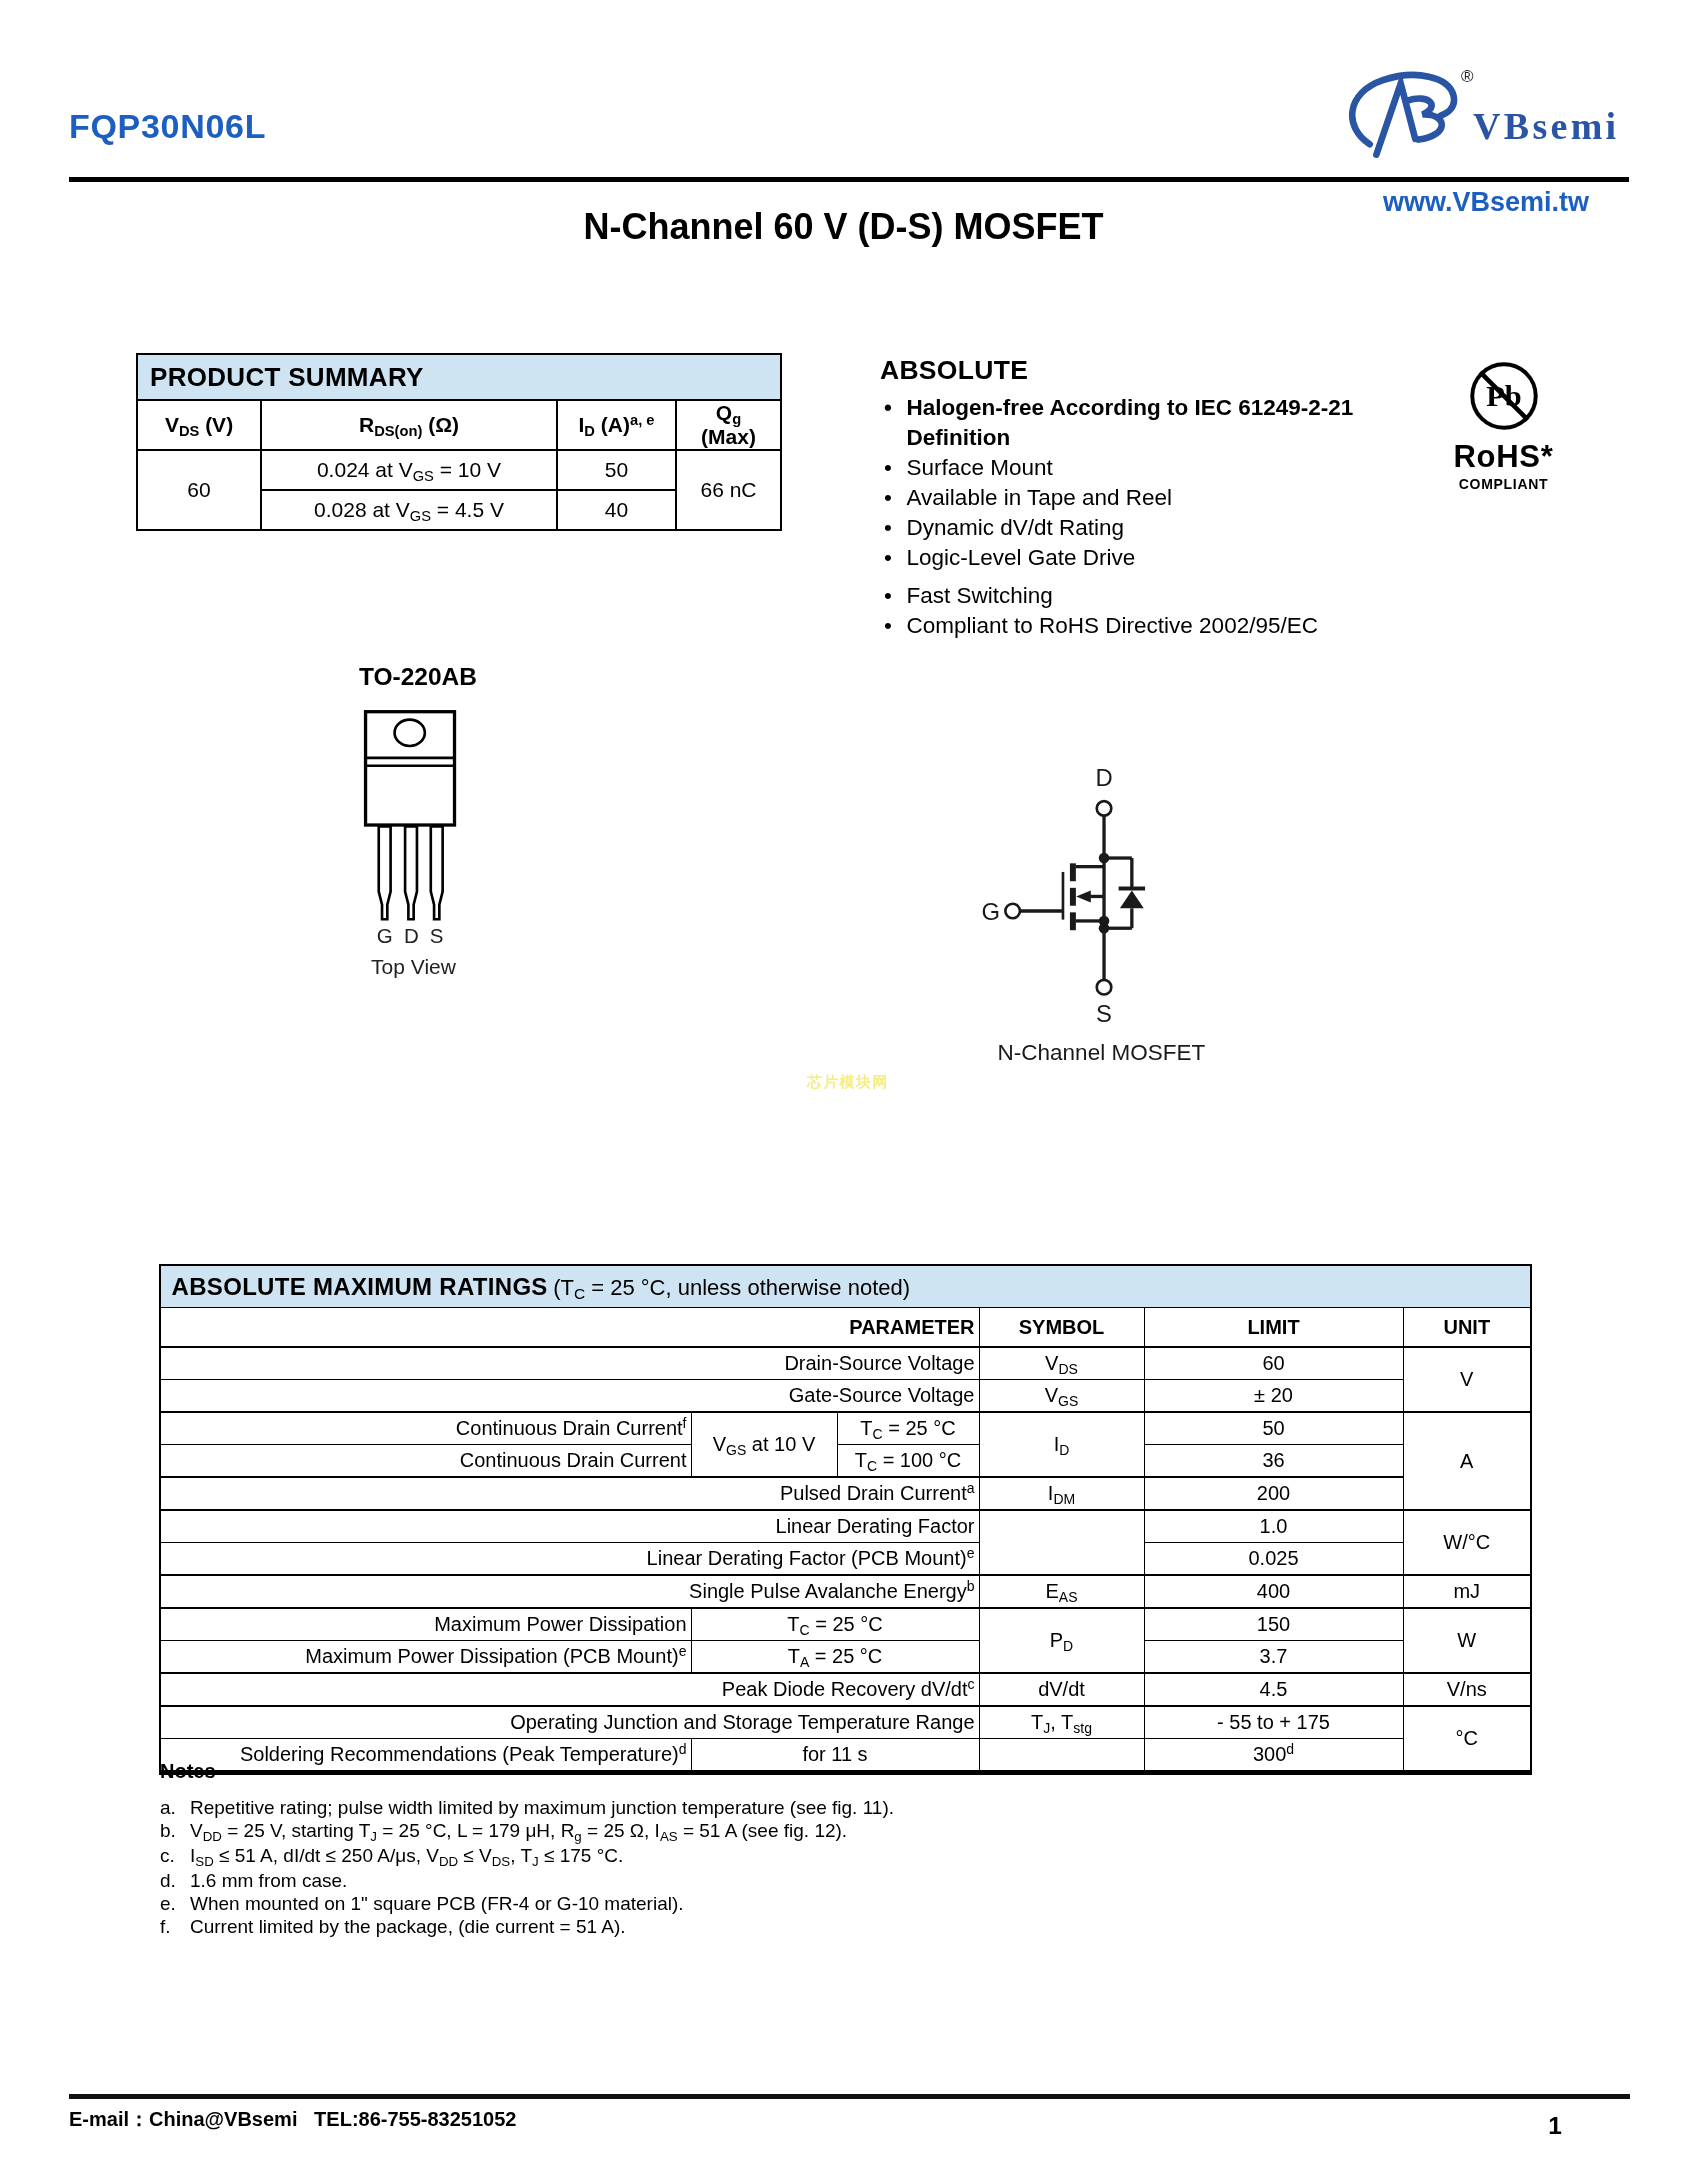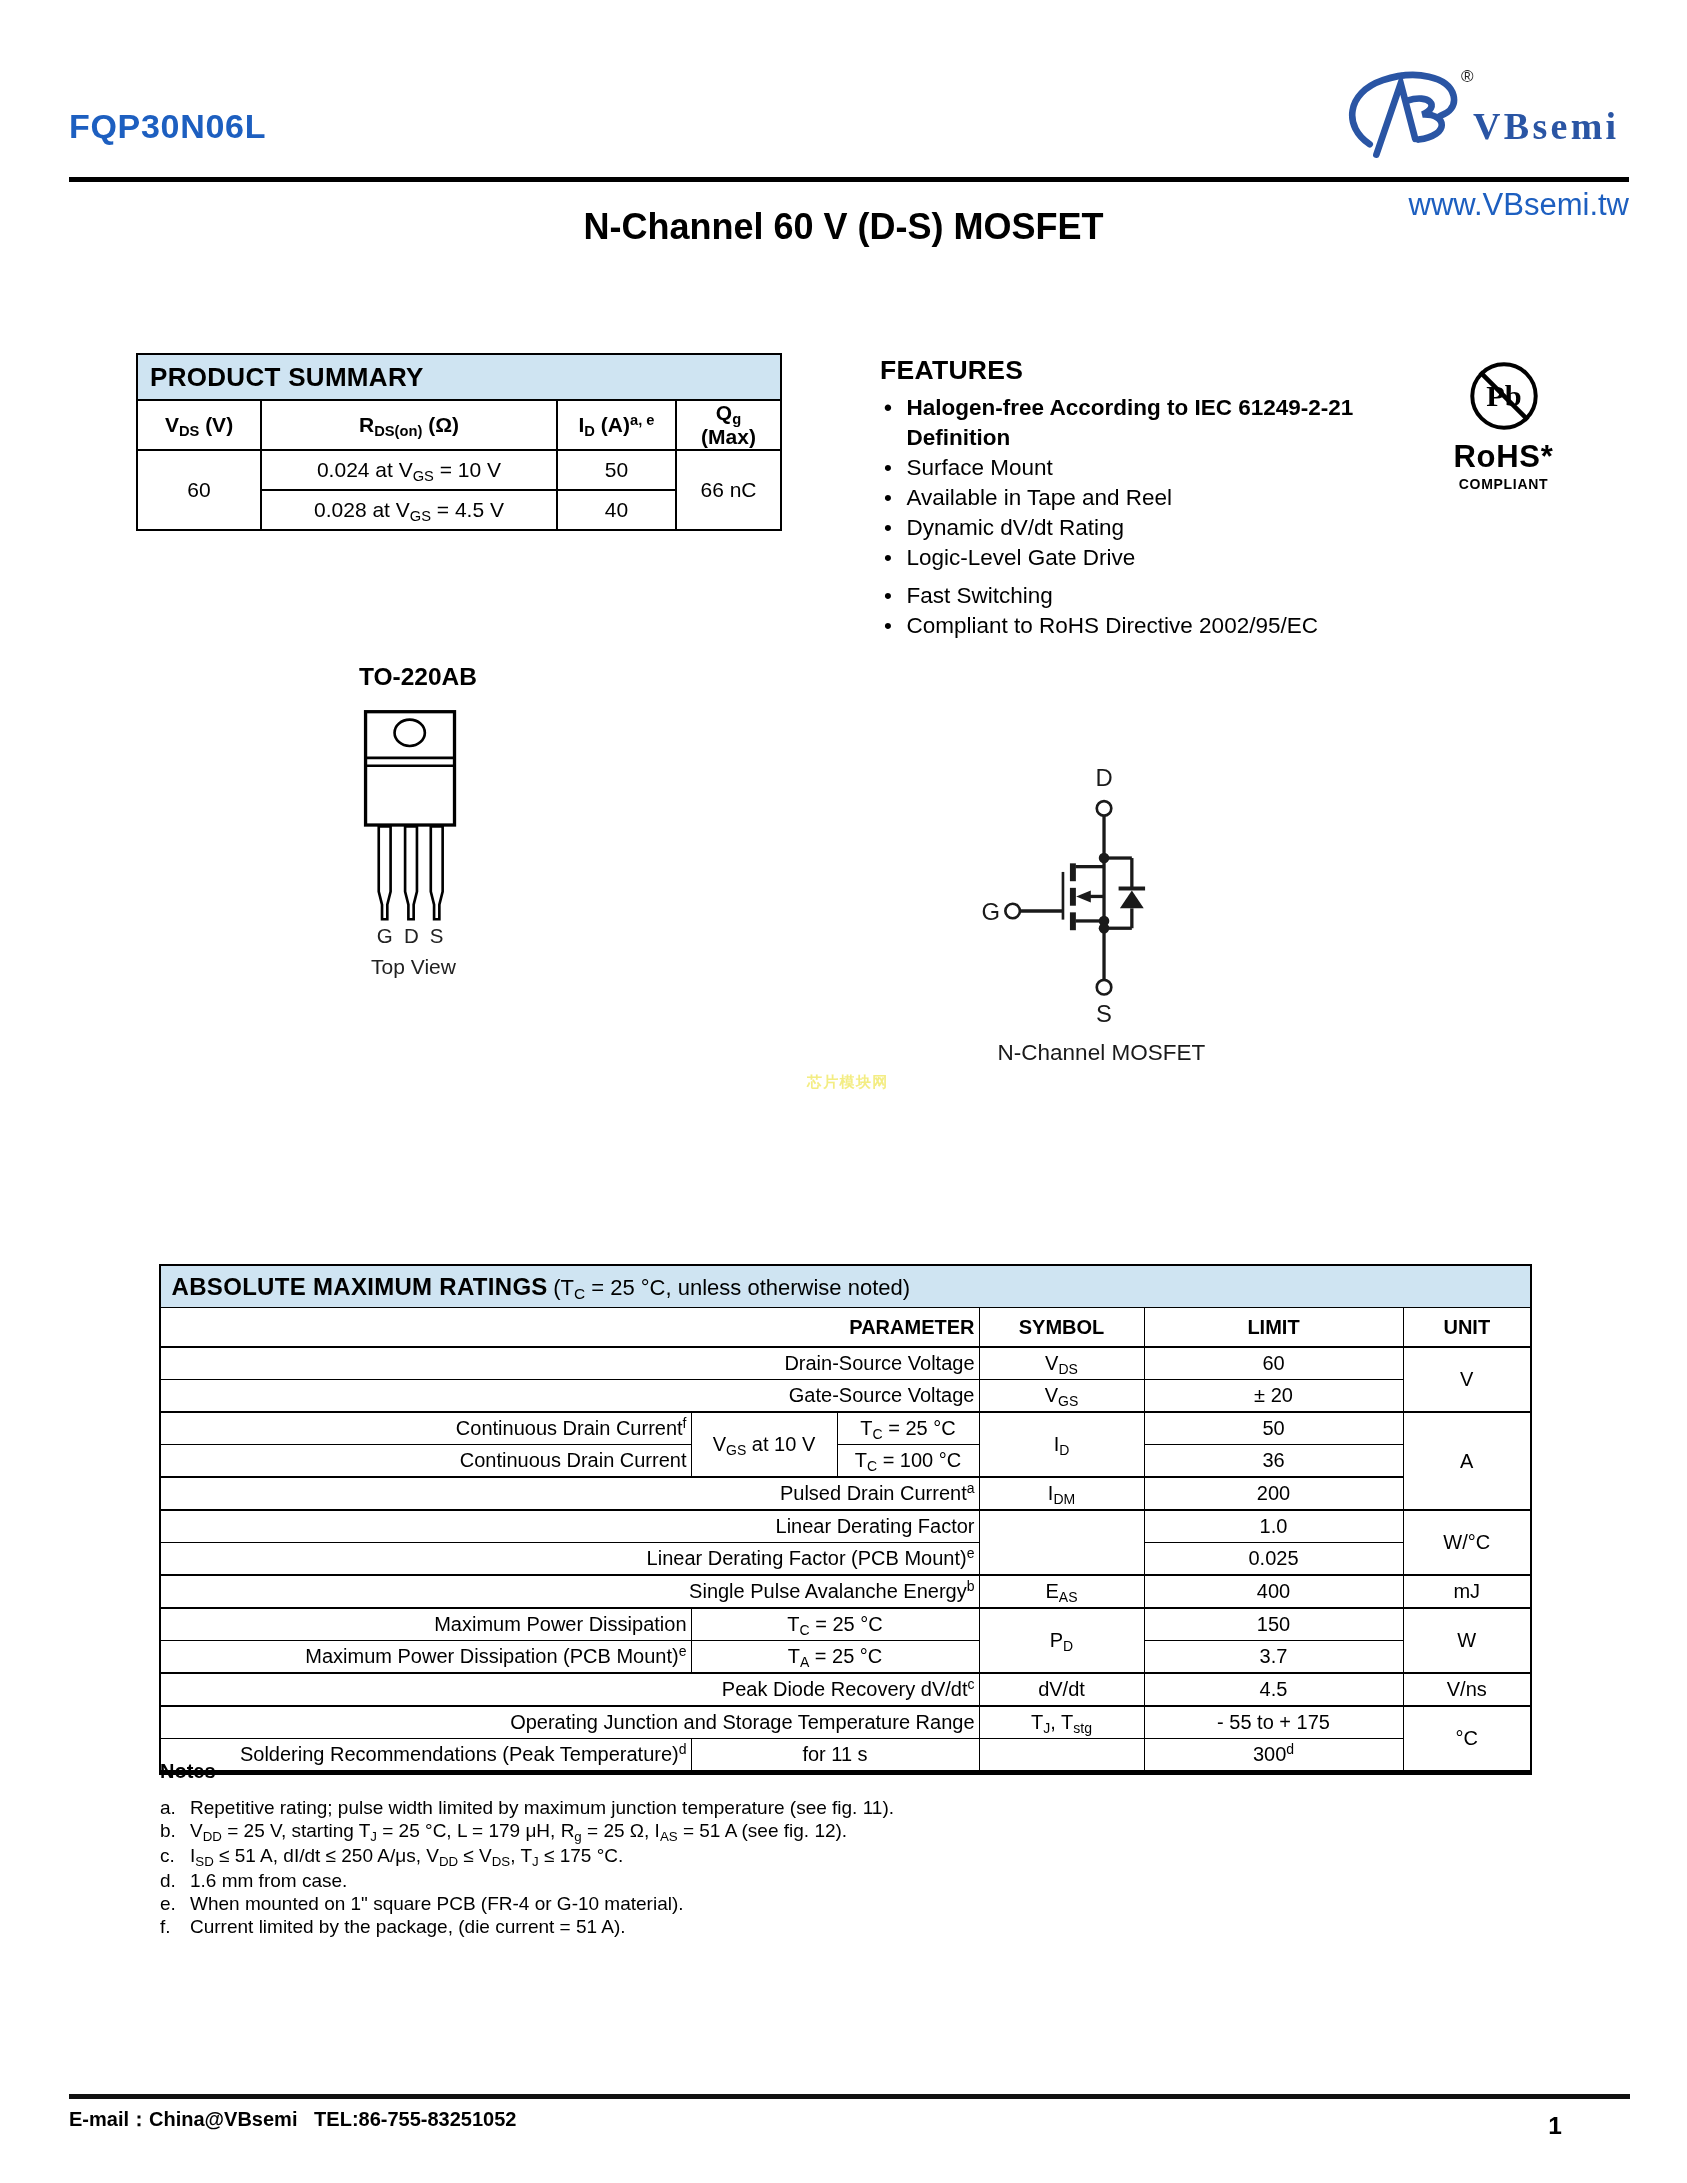--- a/index.html
+++ b/index.html
@@ -12,22 +12,22 @@
   .part-number{position:absolute;left:69px;top:107px;font-size:34px;font-weight:bold;
                color:var(--accent);letter-spacing:0.7px;}
   .top-rule{position:absolute;left:69px;top:177px;width:1560px;height:5.3px;background:#000;}
   .doc-title{position:absolute;left:0;top:206px;width:1687px;text-align:center;
              font-size:36px;font-weight:bold;}
   .logo-block{position:absolute;left:1343px;top:66px;width:291px;height:96px;}
   .logo-swoosh{position:absolute;left:0;top:2.6px;}
   .logo-reg{position:absolute;left:118px;top:1.3px;font-size:17px;color:#222;}
   .brand-text{position:absolute;left:130px;top:38px;font-size:38px;font-weight:bold;
               font-family:"Liberation Serif", serif;color:var(--logo-blue);letter-spacing:3.3px;}
-  .website{position:absolute;left:1343px;top:187px;width:286px;text-align:right;
-           font-size:31px;font-weight:normal;color:var(--accent);}
+  .website{position:absolute;left:1343px;top:187px;width:286px;text-align:center;
+           font-size:27px;font-weight:bold;color:var(--accent);}
 
   
   .ps-table{position:absolute;left:136px;top:353px;width:645px;border-collapse:collapse;
             table-layout:fixed;}
   .ps-table td{border:2px solid #000;text-align:center;vertical-align:middle;
                font-size:21px;height:38px;padding:0 12px;}
   .ps-table tr.band td{background:var(--band);text-align:left;font-size:26px;font-weight:bold;
                height:44px;padding-left:12px;letter-spacing:0.3px;}
   .ps-table tr.head td{font-weight:bold;height:42px;}
 
@@ -134,21 +134,21 @@
       <td rowspan="2">66 nC</td>
     </tr>
     <tr>
       <td>0.028 at V<sub>GS</sub> = 4.5 V</td>
       <td>40</td>
     </tr>
   </tbody>
     </table>
 
   <div class="features">
-    <div class="features-title">FEATURES</div>
+    <div class="features-title">ABSOLUTE</div>
     <ul class="features-list">
       <li class="b"><span class="bullet">•</span><span>Halogen-free According to IEC 61249-2-21 Definition</span></li>
       <li><span class="bullet">•</span><span>Surface Mount</span></li>
       <li><span class="bullet">•</span><span>Available in Tape and Reel</span></li>
       <li><span class="bullet">•</span><span>Dynamic dV/dt Rating</span></li>
       <li><span class="bullet">•</span><span>Logic-Level Gate Drive</span></li>
       <li class="gap"><span class="bullet">•</span><span>Fast Switching</span></li>
       <li><span class="bullet">•</span><span>Compliant to RoHS Directive 2002/95/EC</span></li>
     </ul>
   </div>

